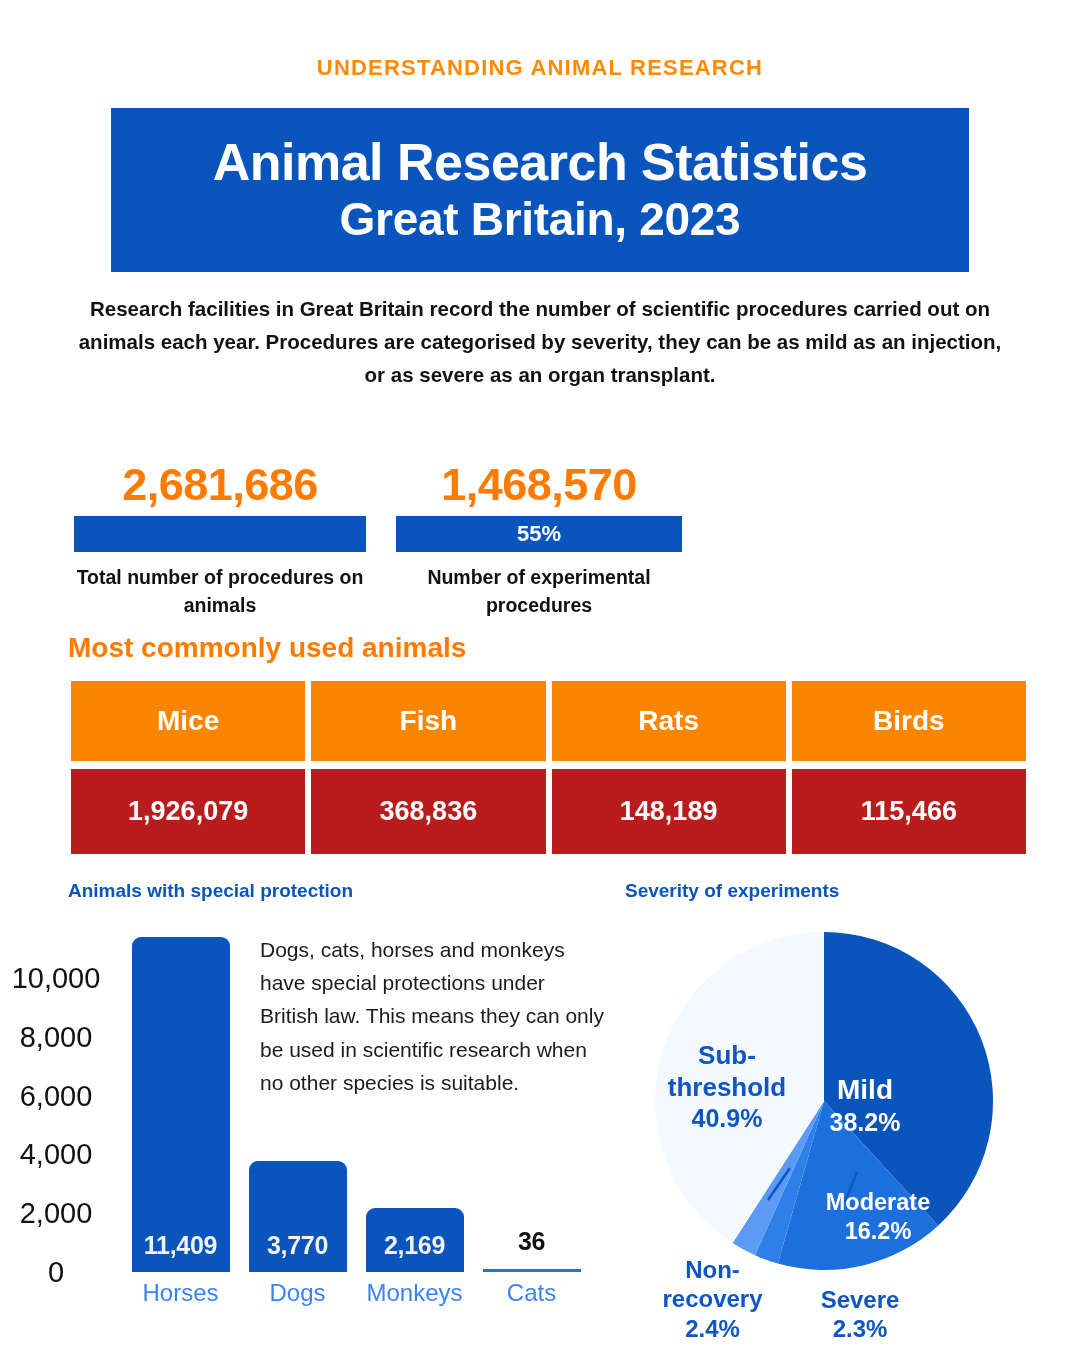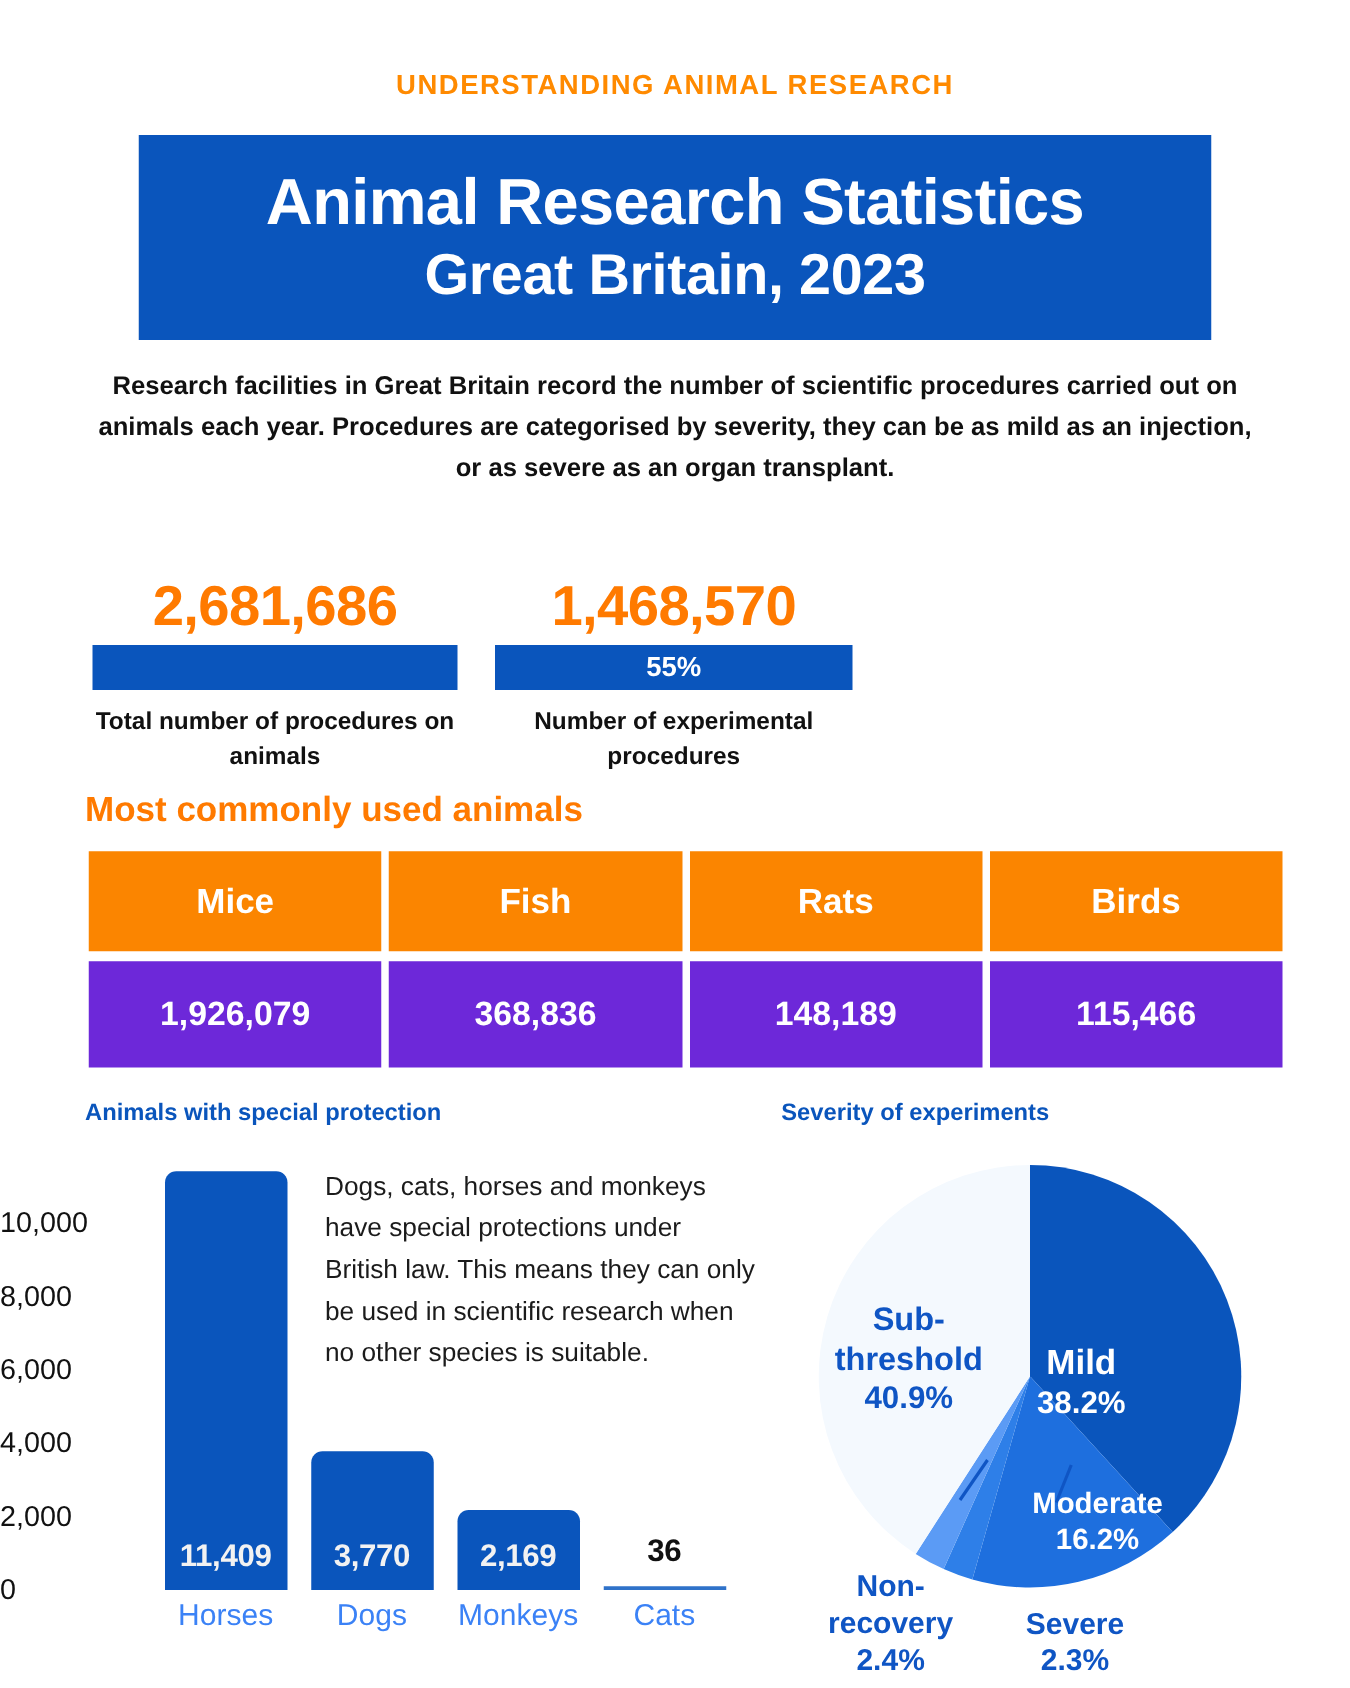--- a/index.html
+++ b/index.html
@@ -140,21 +140,21 @@
     background: #FB8500;
     display: flex;
     align-items: center;
     justify-content: center;
     color: #ffffff;
     font-size: 28px;
     font-weight: bold;
   }
   .animal-val {
     height: 87px;
-    background: #6d28d9;
+    background: #b91c1c;
     display: flex;
     align-items: center;
     justify-content: center;
     color: #ffffff;
     font-size: 27px;
     font-weight: bold;
   }
 
   
   .h-blue {
@@ -174,24 +174,24 @@
   }
   .yaxis {
     position: absolute;
     left: 0; top: 0;
     width: 112px; height: 350px;
   }
   .ytick {
     position: absolute;
     right: 0;
     width: 112px;
-    text-align: left;
+    text-align: center;
     transform: translateY(-50%);
     color: #111111;
-    font-size: 23px;
+    font-size: 29px;
     font-weight: normal;
     white-space: nowrap;
   }
   .plot {
     position: absolute;
     left: 122px; top: 0;
     width: 468px; height: 347px;
   }
   .bar-slot {
     position: absolute;

